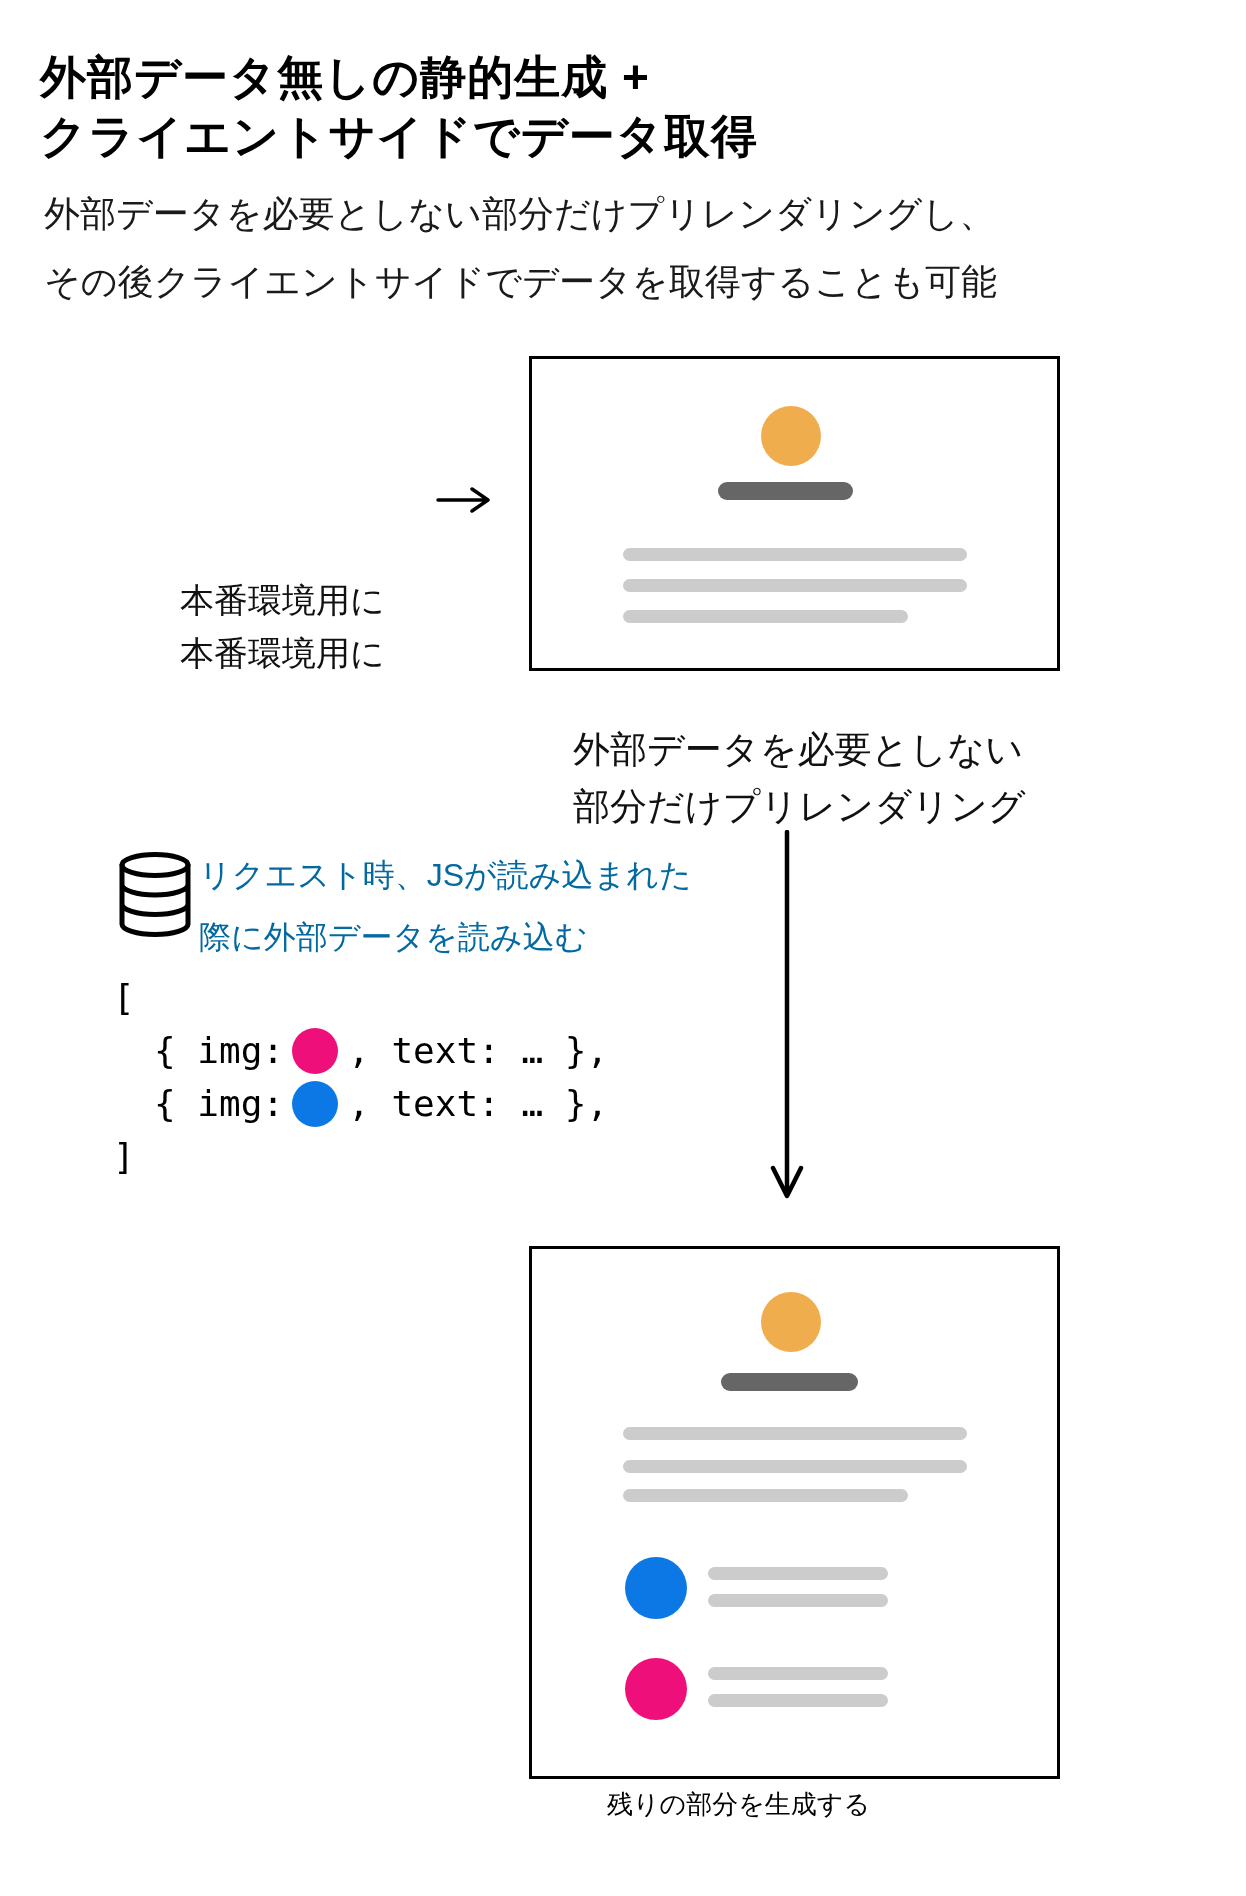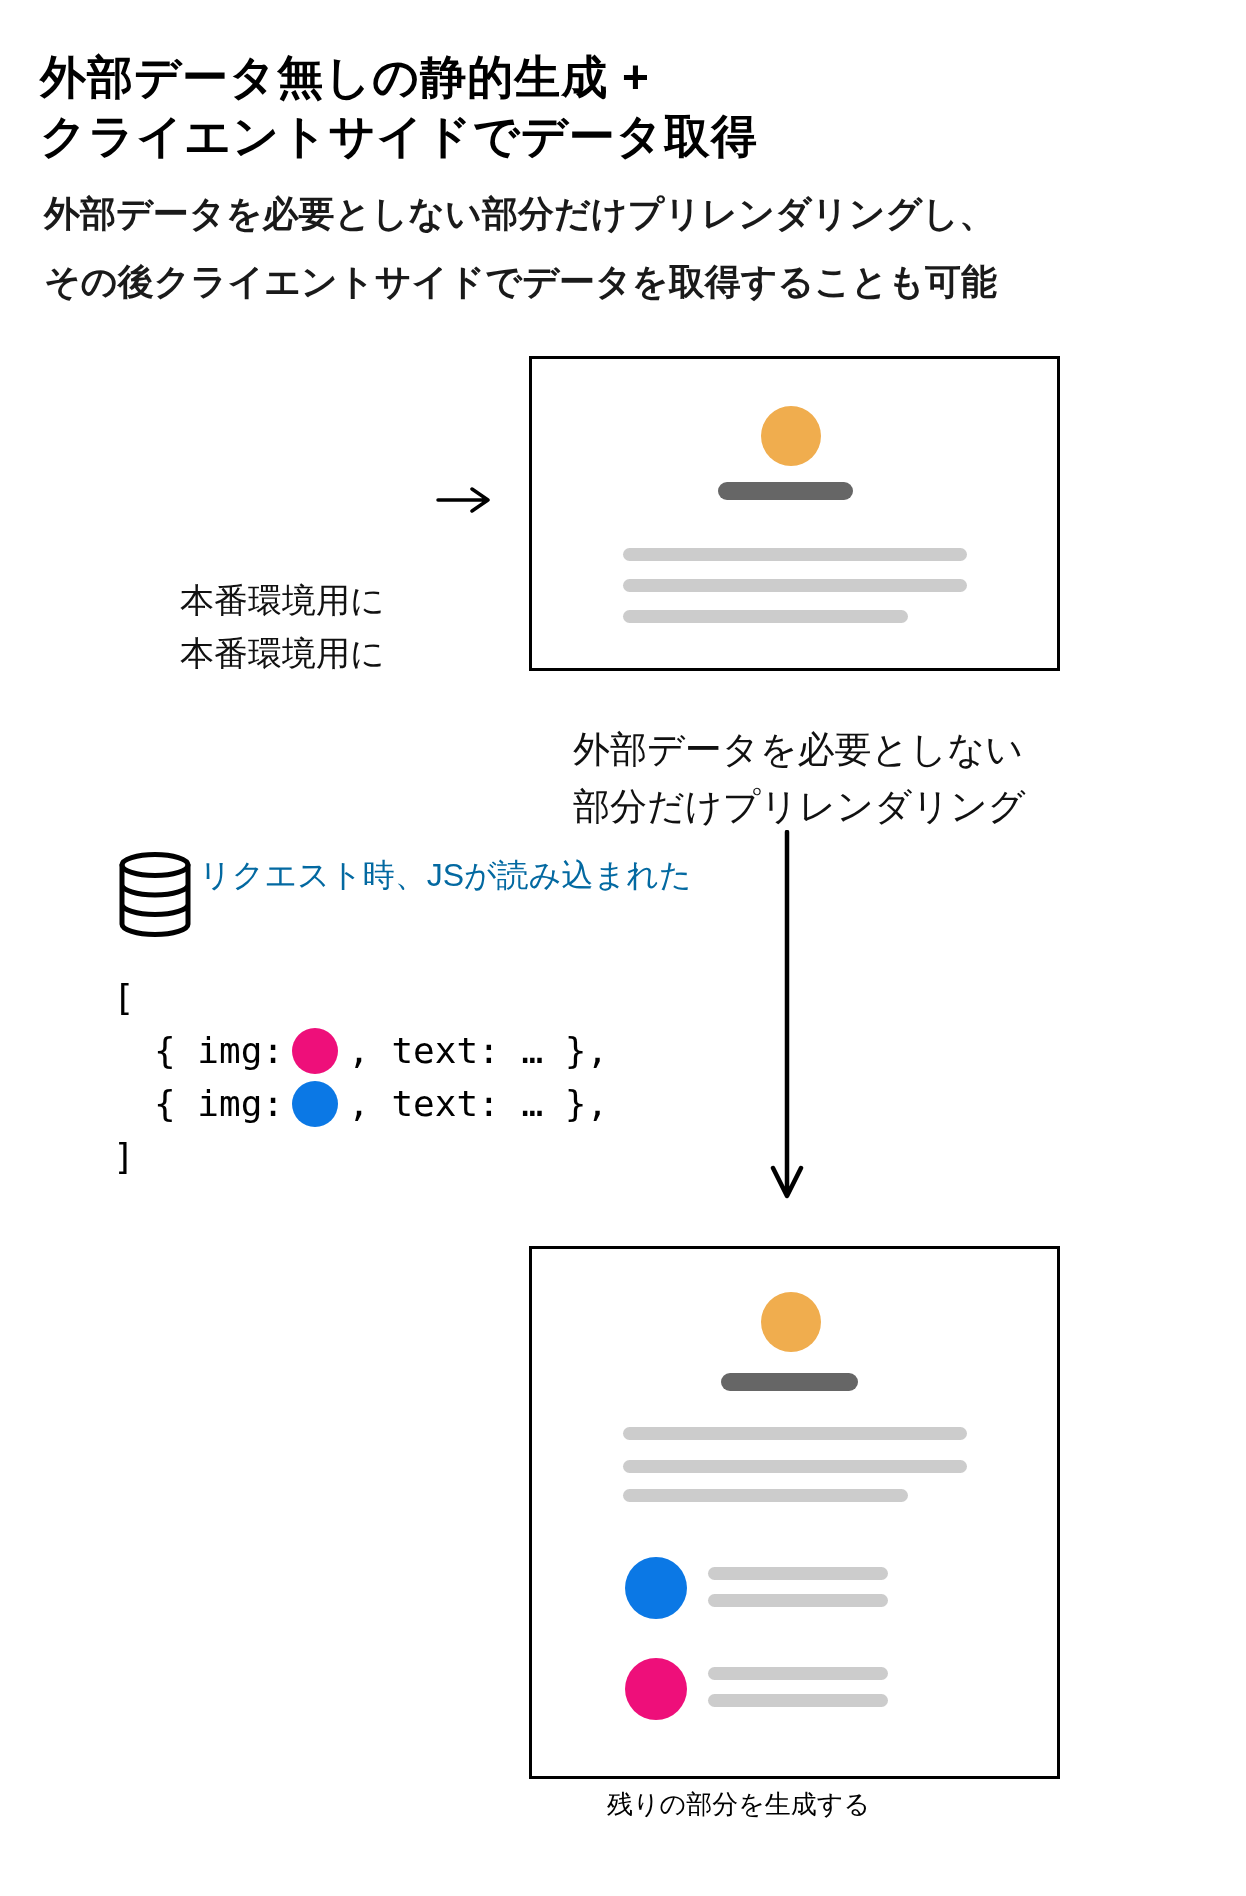--- a/index.html
+++ b/index.html
@@ -4,21 +4,21 @@
 <style>
   html,body{margin:0;padding:0;background:#fff;}
   .canvas{
     position:relative;width:1246px;height:1896px;background:#ffffff;
     font-family:"Liberation Sans",sans-serif;color:#000;overflow:hidden;
   }
   .abs{position:absolute;}
   
   .title{left:40px;top:28px;font-size:46px;font-weight:700;line-height:59px;letter-spacing:1px;margin-top:20px;}
   
-  .subtitle{left:44px;top:180px;font-size:36px;font-weight:700;line-height:68px;color:#1a1a1a;}
+  .subtitle{left:44px;top:180px;font-size:36px;font-weight:400;line-height:68px;color:#1a1a1a;}
   
   .logo{left:150px;top:341px;width:196px;height:116px;}
   .logo svg{display:block;width:100%;height:100%;}
   
   .cmd{left:155px;top:477px;font-family:"DejaVu Sans Mono","Liberation Mono",monospace;
        font-weight:700;font-size:40px;letter-spacing:4px;white-space:nowrap;}
   .arrow-right{left:436px;top:486px;width:58px;height:28px;}
   .cmd-caption{left:155px;top:574px;font-size:34px;line-height:53px;color:#111;margin-left:25px;}
   
   .page-box{border:3px solid #000;background:#fff;}
@@ -96,20 +96,21 @@
 
   <div class="abs db-icon">
     <svg viewBox="0 0 78 87" aria-hidden="true">
       <ellipse class="stroke" stroke-width="5" cx="39" cy="14" rx="33" ry="10.5"></ellipse>
       <path class="stroke" stroke-width="5" stroke-linecap="round" d="M6,14 L6,73 M72,14 L72,73 M6,73 A33,10.5 0 0 0 72,73 M6,33.5 A33,10.5 0 0 0 72,33.5 M6,53 A33,10.5 0 0 0 72,53"></path>
     </svg>
   </div>
 
   <div class="abs request-note">
     <div>リクエスト時、JSが読み込まれた</div>
+    <div>際に外部データを読み込む</div>
   </div>
 
   <div class="abs codeblock">
     <div class="code-row">[</div>
     <div class="code-row code-indent">
       <span>{ img:</span>
       <span class="code-dot pink-bg"></span>
       <span>, text: … },</span>
     </div>
     <div class="code-row code-indent">

